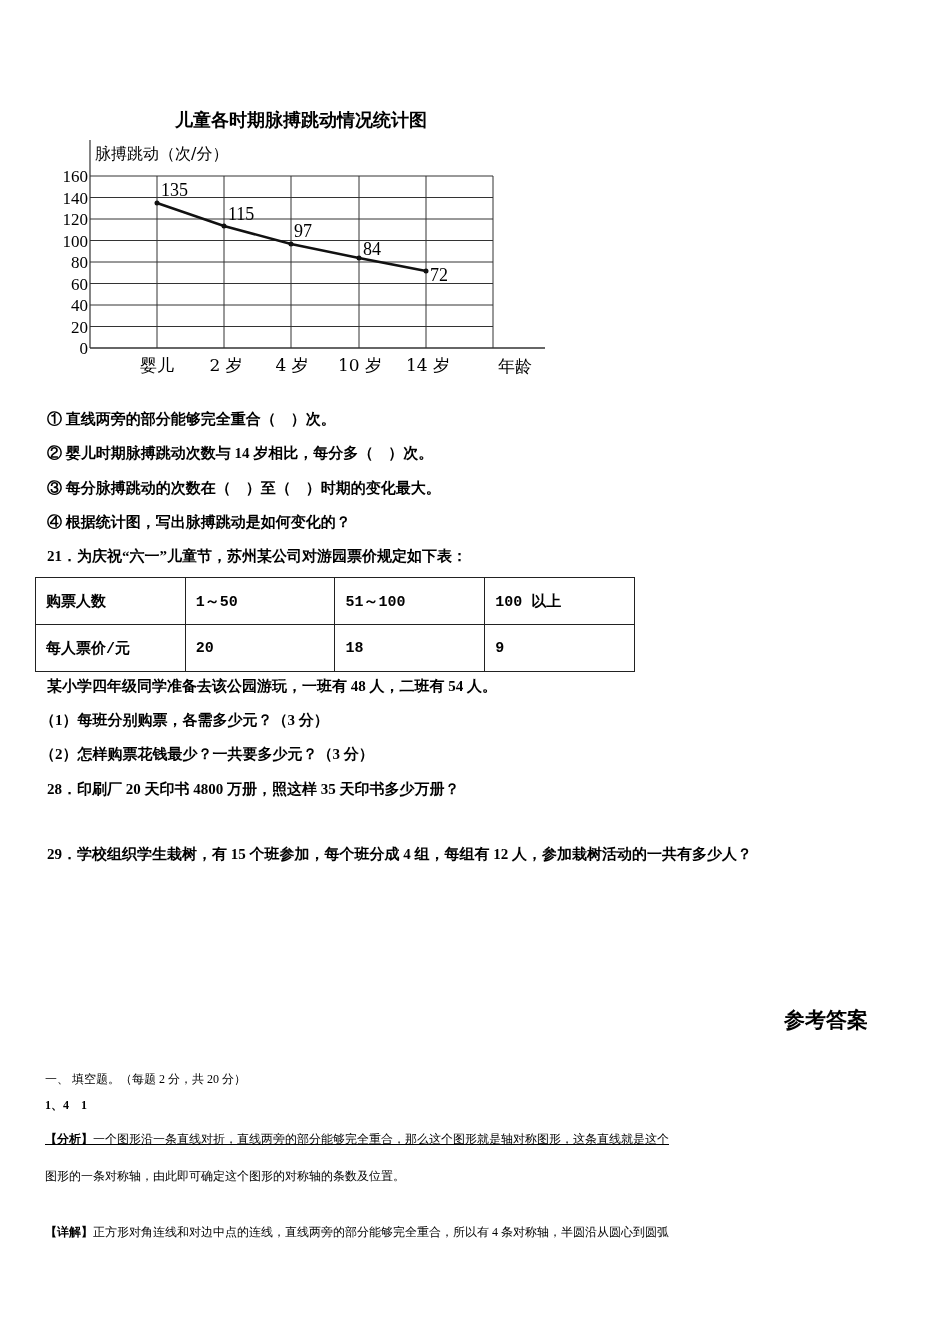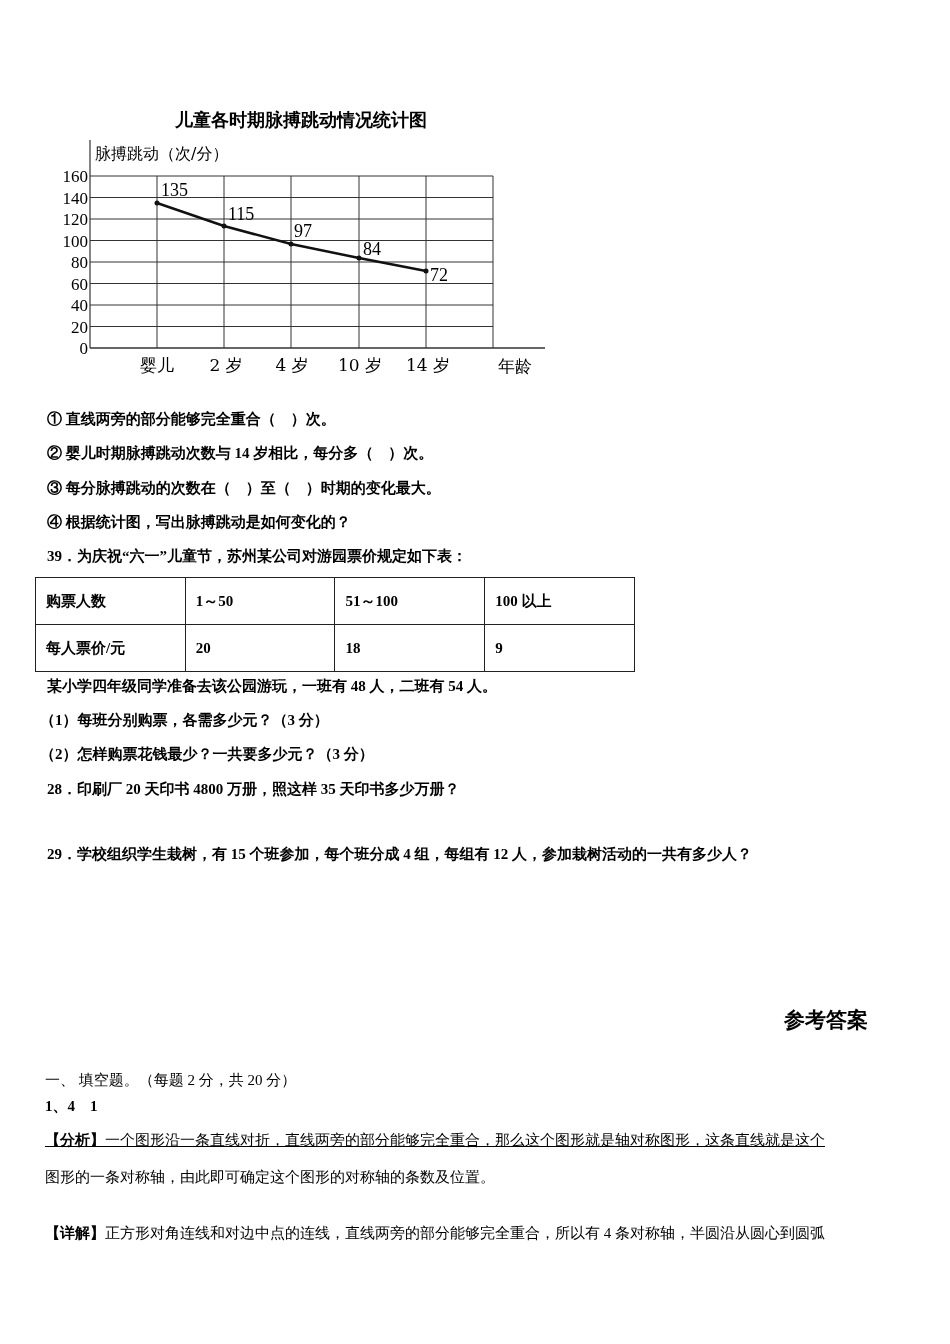--- a/index.html
+++ b/index.html
@@ -1,23 +1,23 @@
 <!DOCTYPE html>
 <html><head>
 <meta charset="utf-8">
 <style>
   html, body { margin: 0; padding: 0; background: #ffffff; }
   body { width: 950px; height: 1344px; position: relative; overflow: hidden;
          font-family: "Liberation Serif", "DejaVu Serif", serif; color: #000; }
   .line { position: absolute; left: 47px; font-size: 15px; font-weight: bold; white-space: nowrap; }
   .chart { position: absolute; left: 40px; top: 100px; width: 520px; height: 290px; }
   table.price { position: absolute; left: 35px; top: 577px; border-collapse: collapse; width: 600px; }
-  table.price td { border: 1.5px solid #222; height: 46px; padding: 0 10px; font-size: 15px; font-weight: bold; vertical-align: middle; }
+  table.price td { border: 1.5px solid #222; height: 46px; padding: 0 10px; font-size: 15px; font-weight: bold; vertical-align: middle; font-family: Liberation Mono, monospace; }
   .title { position: absolute; left: 0; width: 868px; top: 1006px; text-align: right; font-size: 21px; font-weight: bold; font-family: "DejaVu Sans", sans-serif; }
-  .ans { position: absolute; left: 45px; font-size: 15px; white-space: nowrap; }
+  .ans { position: absolute; left: 45px; font-size: 12px; white-space: nowrap; }
   .bold { font-weight: bold; }
 </style>
 </head>
 <body>
 
 <svg class="chart" viewBox="40 100 520 290" width="520" height="290">
   <text x="301" y="126" text-anchor="middle" font-size="18" font-weight="bold" font-family="DejaVu Sans, sans-serif">儿童各时期脉搏跳动情况统计图</text>
   <text x="95" y="159" font-size="16" font-family="DejaVu Sans, sans-serif">脉搏跳动（次/分）</text>
   <g stroke="#333" stroke-width="1">
 
@@ -71,21 +71,21 @@
     <text x="294" y="237">97</text>
     <text x="363" y="255">84</text>
     <text x="430" y="281">72</text>
   </g>
 </svg>
 
 <div class="line" style="top:410px;">① 直线两旁的部分能够完全重合（　）次。</div>
 <div class="line" style="top:444px;">② 婴儿时期脉搏跳动次数与 14 岁相比，每分多（　）次。</div>
 <div class="line" style="top:479px;">③ 每分脉搏跳动的次数在（　）至（　）时期的变化最大。</div>
 <div class="line" style="top:513px;">④ 根据统计图，写出脉搏跳动是如何变化的？</div>
-<div class="line" style="top:547px;">39．为庆祝“六一”儿童节，苏州某公司对游园票价规定如下表：</div>
+<div class="line" style="top:547px;">21．为庆祝“六一”儿童节，苏州某公司对游园票价规定如下表：</div>
 
 <table class="price">
   <tbody>
       <tr>
     <td style="width:130px">购票人数</td>
     <td style="width:130px">1～50</td>
     <td style="width:130px">51～100</td>
     <td style="width:130px">100 以上</td>
   </tr>
   <tr>

